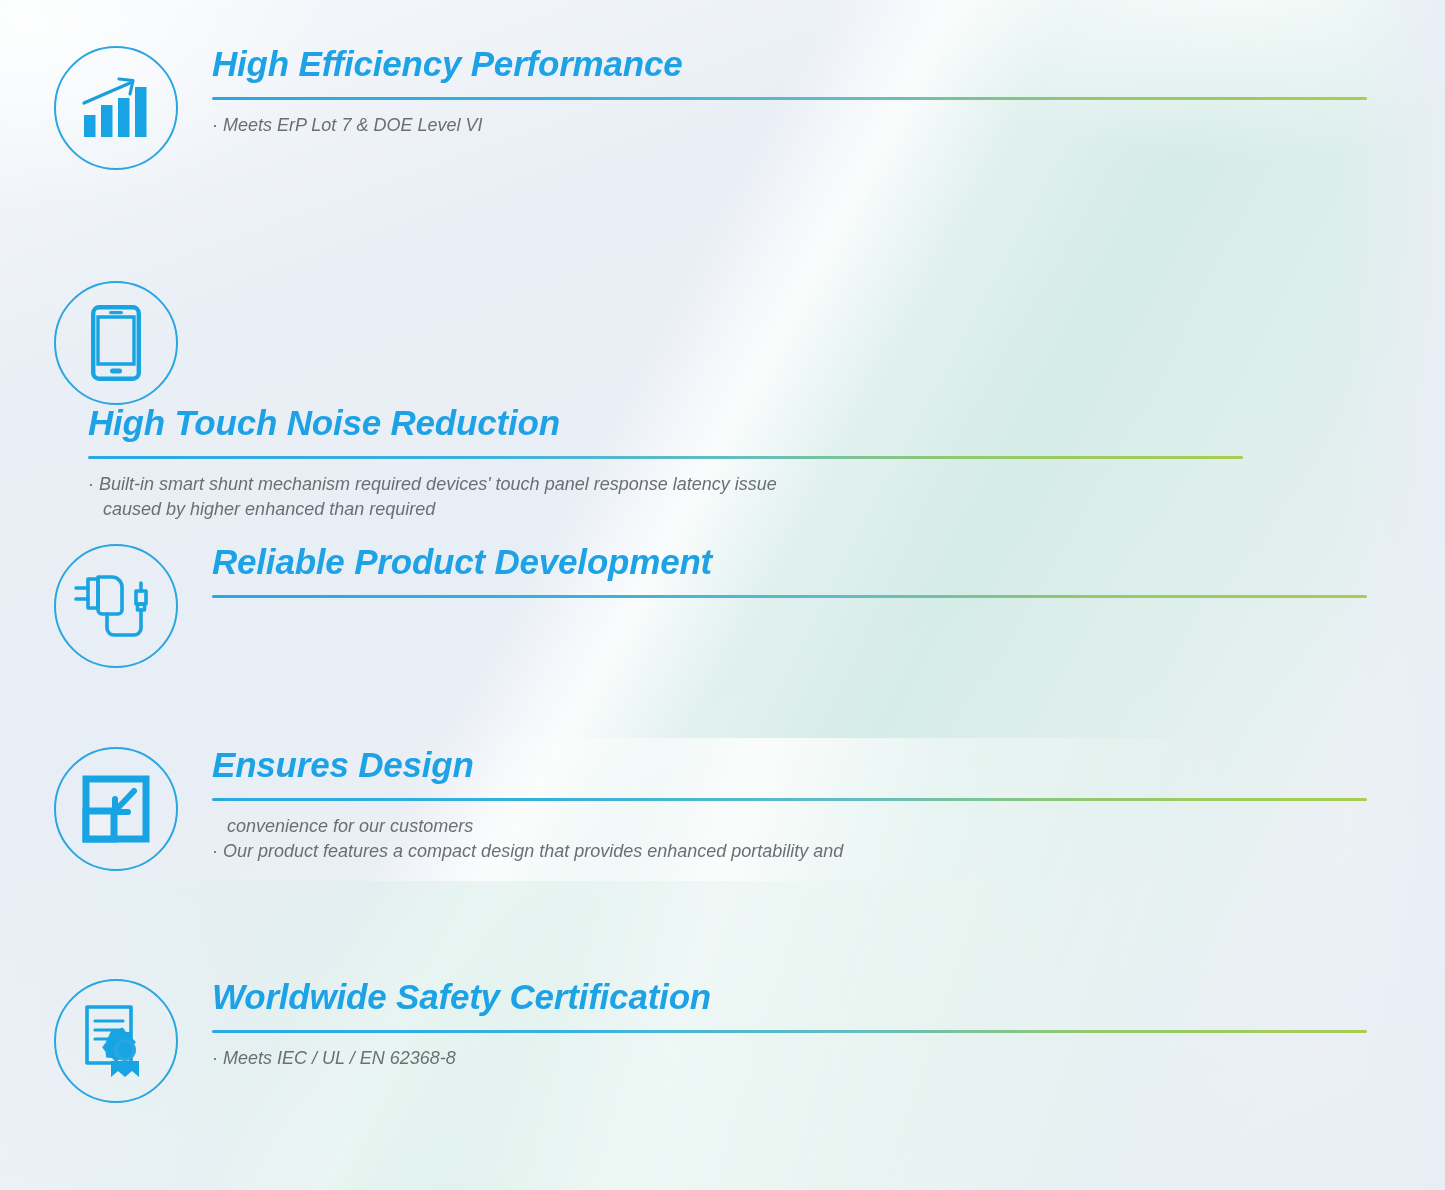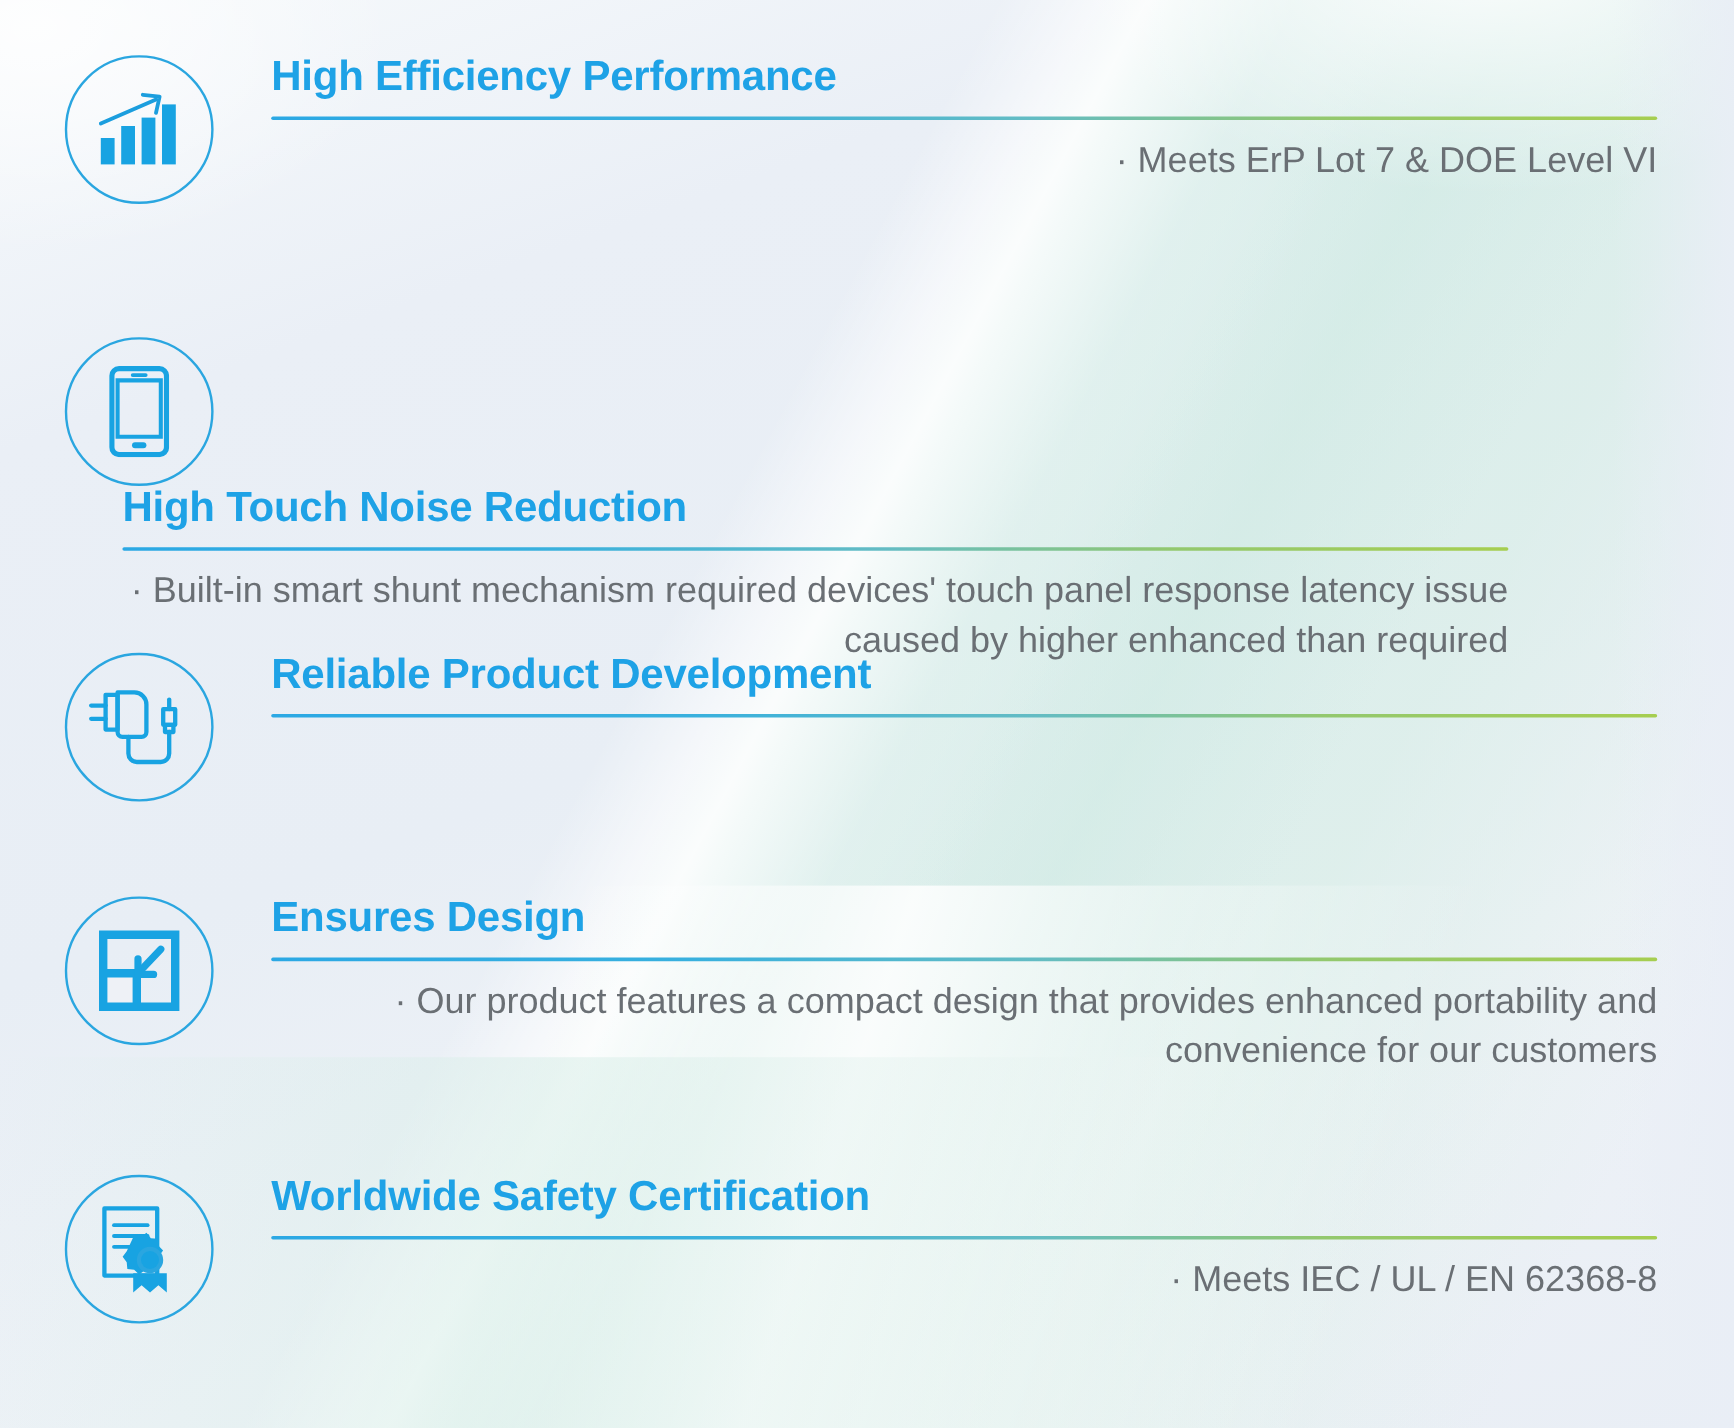--- a/index.html
+++ b/index.html
@@ -106,46 +106,46 @@
     border: 2.5px solid #2aa6e0;
     display: flex;
     align-items: center;
     justify-content: center;
     box-sizing: border-box;
     margin-top: 0px;
   }
   .icon-badge svg { display: block; }
 
   .feature-body {
-    margin-left: 48px;
+    margin-left: 34px;
     padding-top: 0px;
+    font-style: italic;
   }
 
   .feature-title {
     font-size: 35px;
     font-weight: bold;
     color: #1ea2e6;
     letter-spacing: -0.2px;
     line-height: 1.05;
     white-space: nowrap;
   }
 
   .feature-rule {
     height: 3px;
     margin-top: 14px;
     margin-bottom: 13px;
     background: linear-gradient(90deg, #2ba8e4 0%, #38b0de 30%, #63bcc4 55%, #93c86e 76%, #a6ce50 100%);
     border-radius: 2px;
   }
 
   .feature-lines {
-    font-size: 30px;
+    font-size: 18px;
     color: #6a6f74;
     line-height: 1.38;
-    text-align: right;
   }
   .feature-line { white-space: pre-wrap; }
 
   
   #feature-0 { top: 46px; }
   #feature-0 .feature-rule { width: 1155px; }
   #feature-1 { top: 281px; flex-direction: column; }
   #feature-1 .feature-rule { width: 1155px; }
   #feature-2 { top: 544px; }
   #feature-2 .feature-rule { width: 1155px; }
@@ -245,22 +245,22 @@
           <g stroke="#18a3e2" stroke-width="6" stroke-linecap="round" stroke-linejoin="round" fill="none">
             <path d="M52 16 L33 36"></path>
             <path d="M33 24 L33 37 L46 37"></path>
           </g>
         </svg>
       </div>
       <div class="feature-body">
         <div class="feature-title">Ensures Design</div>
         <div class="feature-rule"></div>
         <div class="feature-lines">
+          <div class="feature-line">   convenience for our customers</div>
           <div class="feature-line">· Our product features a compact design that provides enhanced portability and</div>
-          <div class="feature-line">   convenience for our customers</div>
         </div>
       </div>
     </div>
 
     <div class="feature" id="feature-4">
       <div class="icon-badge">
         <svg width="70" height="76" viewBox="0 0 70 76" aria-hidden="true">
 
           <path d="M6 4 H50 V60 H6 Z" fill="none" stroke="#18a3e2" stroke-width="3.6" stroke-linejoin="round"></path>
           <g stroke="#18a3e2" stroke-width="3.2" stroke-linecap="round">

